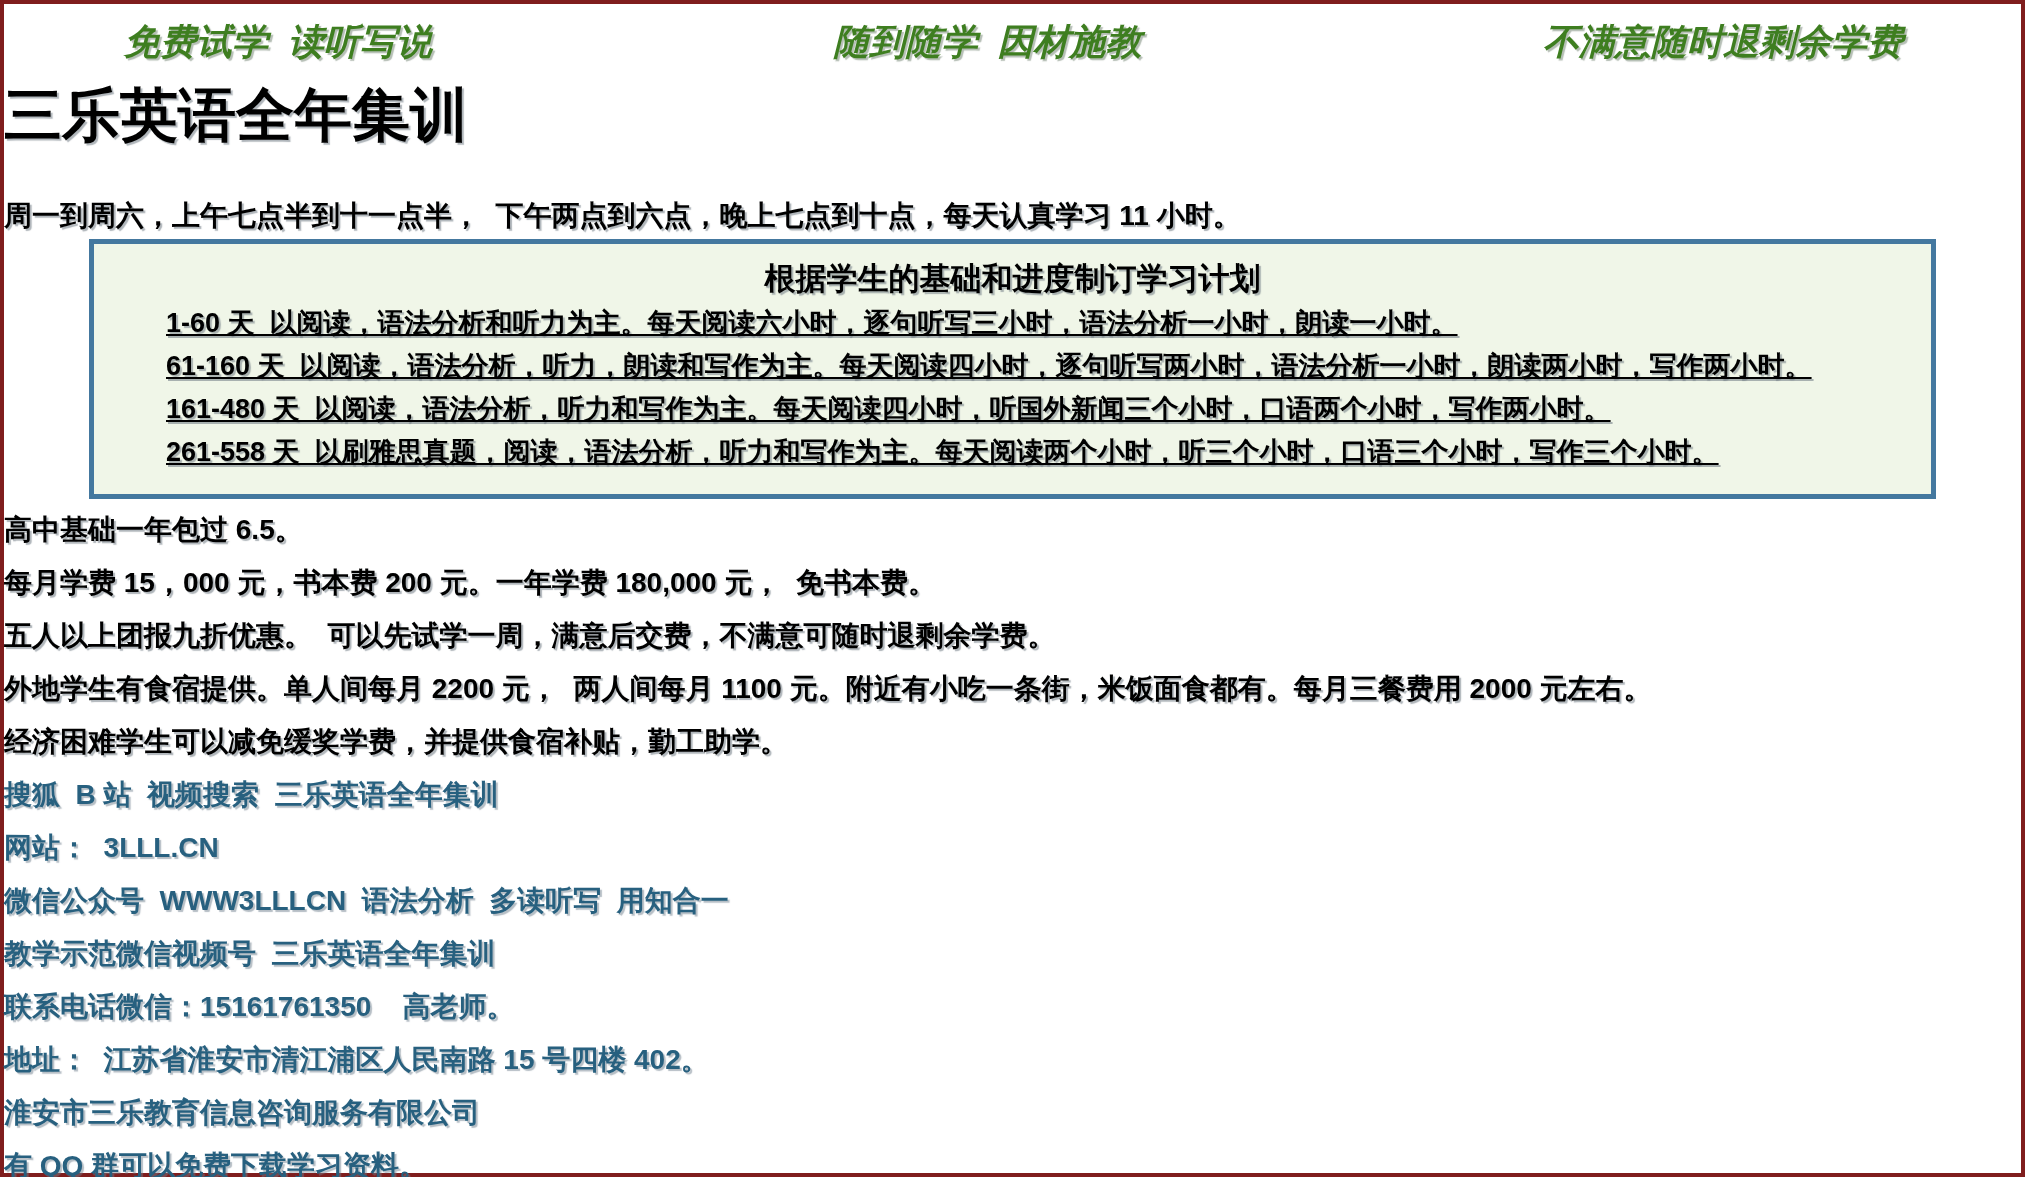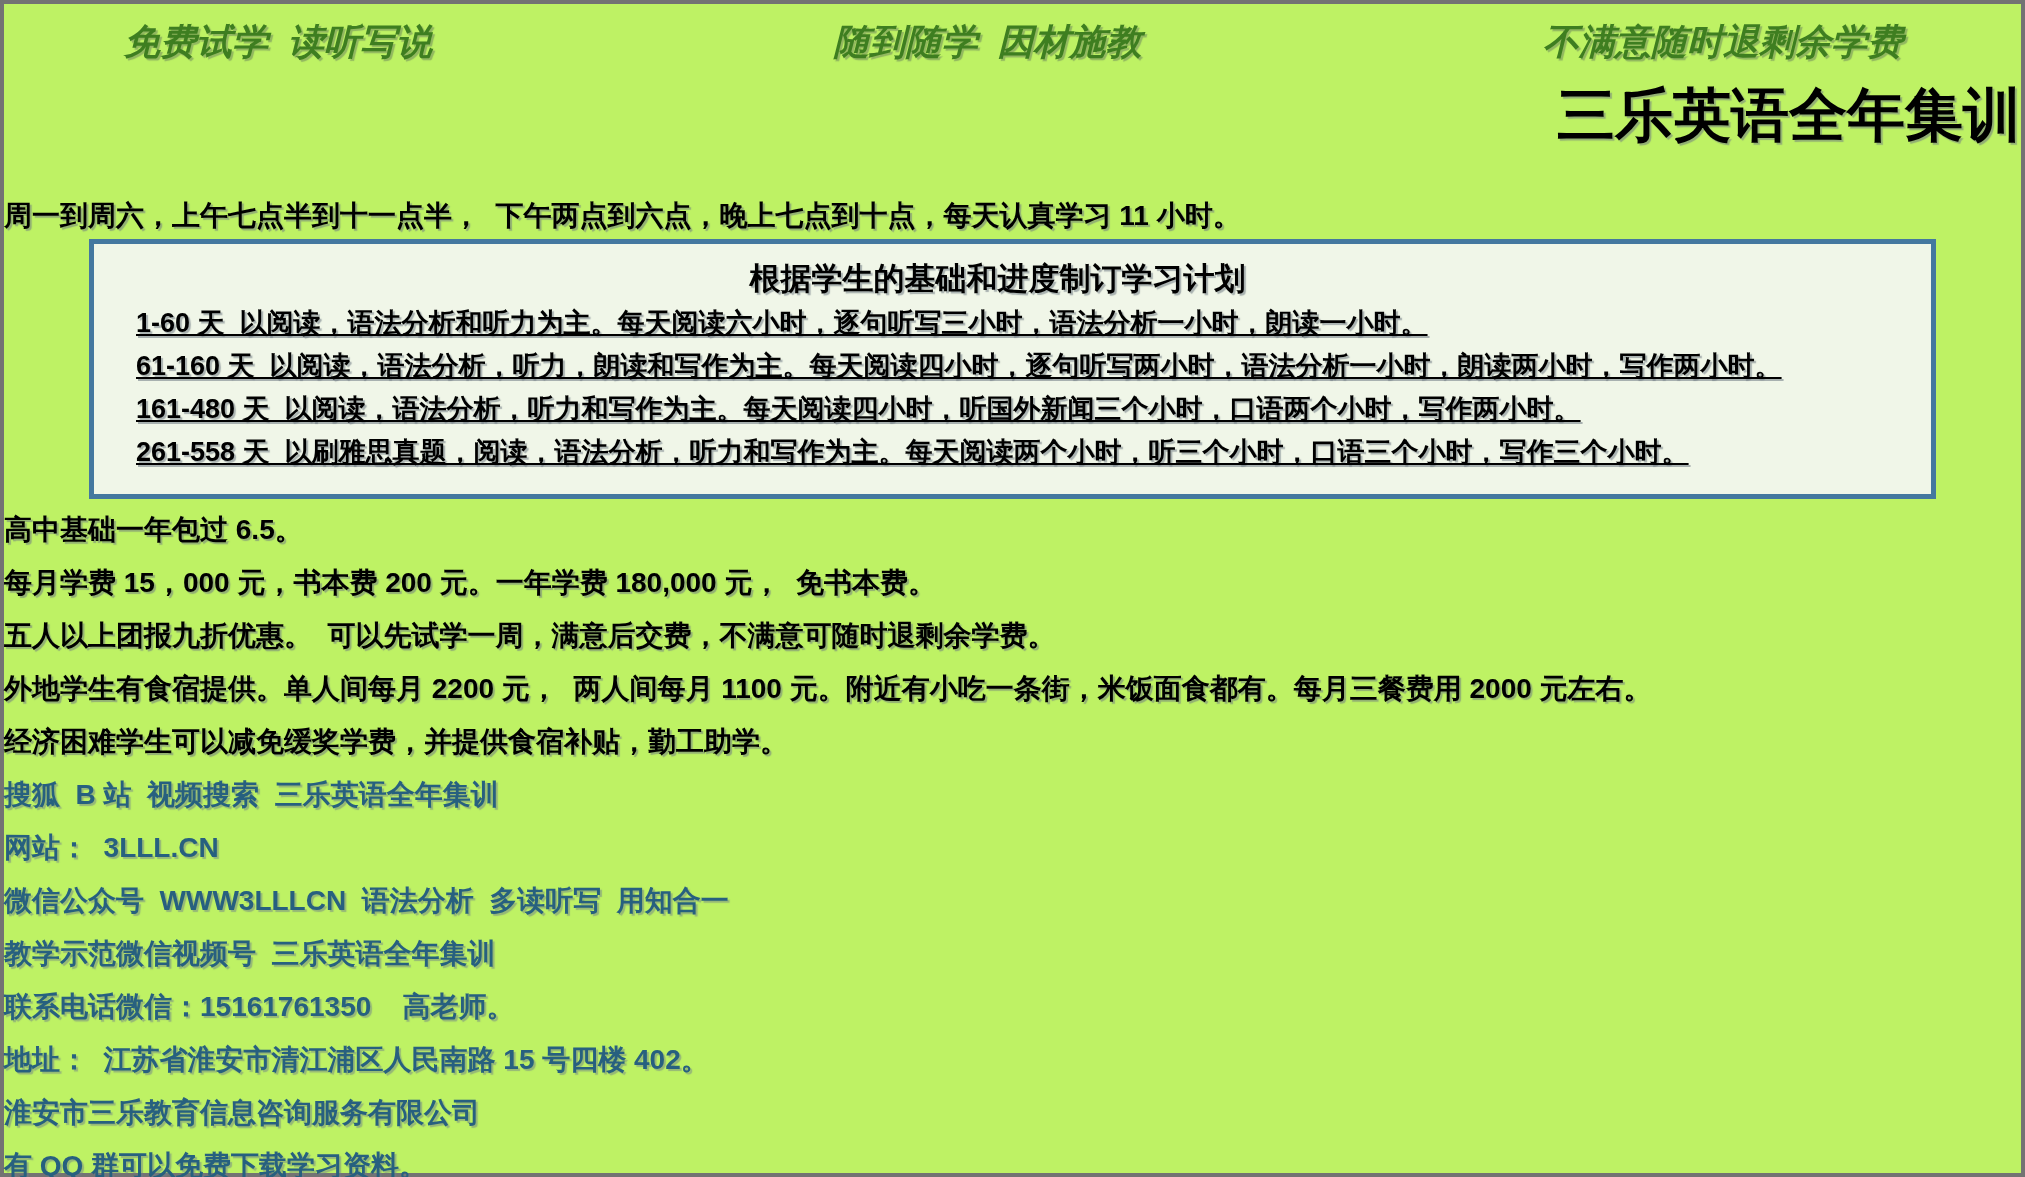--- a/index.html
+++ b/index.html
@@ -5,60 +5,60 @@
   html,body{margin:0;padding:0;}
   body{
     width:2025px;height:1177px;overflow:hidden;
     background:#dbe7f5;
     font-family:"Liberation Sans","DejaVu Sans",sans-serif;
     font-weight:bold;
     color:#000;
   }
   .page{
     position:relative;width:2025px;height:1177px;
-    background:#bef264;
-    border:4px solid #737373;
+    background:#ffffff;
+    border:4px solid #7f1d1d;
     box-sizing:border-box;
   }
   .shadowed{ text-shadow:2px 2px 1px rgba(110,120,130,.55); }
 
   
   .top-row{
     display:flex;justify-content:space-between;align-items:flex-start;
     padding:16px 118px 0 120px;
   }
   .promo{
     color:#3e7e20;
     font-size:36px;line-height:1.2;
     font-style:italic;
     white-space:pre-wrap;
     text-shadow:2px 2px 1px rgba(90,110,90,.45);
   }
 
   
   .title{
     margin-top:18px;
-    text-align:right;
+    text-align:left;
     font-size:58px;line-height:1.16;
     white-space:pre-wrap;
   }
 
   
   .schedule{
     margin-top:50px;
     font-size:28px;line-height:36px;
     white-space:pre-wrap;
   }
 
   
   .plan-box{
     margin:5px 85px 0 85px;
     border:5px solid #44789f;
     background:#f0f6e8;
-    padding:12px 30px 20px 42px;
+    padding:12px 30px 20px 72px;
     box-sizing:border-box;
   }
   .plan-heading{
     text-align:center;
     font-size:31px;line-height:46px;
     margin-right:42px; 
     white-space:pre-wrap;
   }
   .plan-item{
     font-size:27px;line-height:43px;

